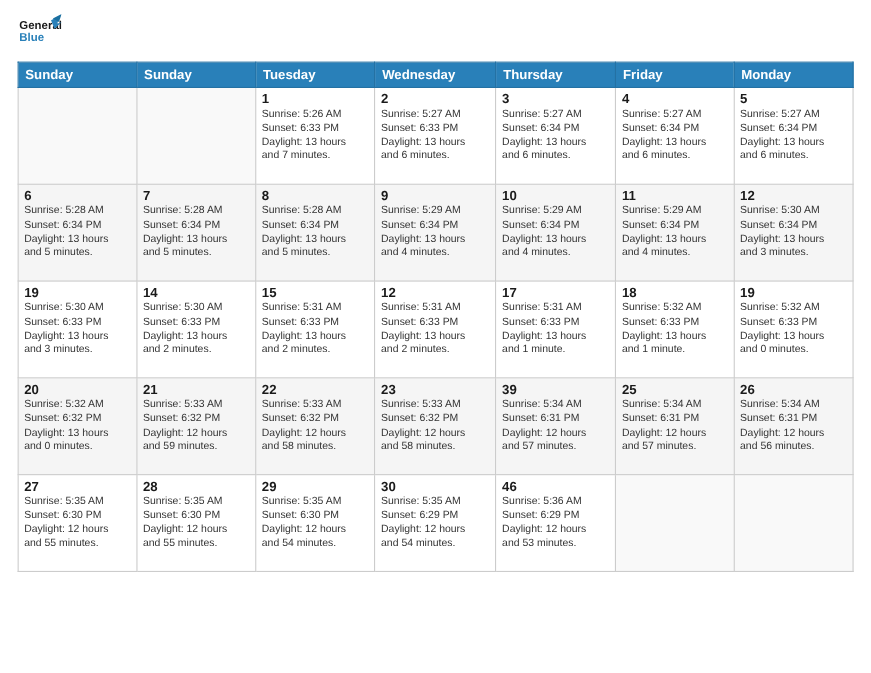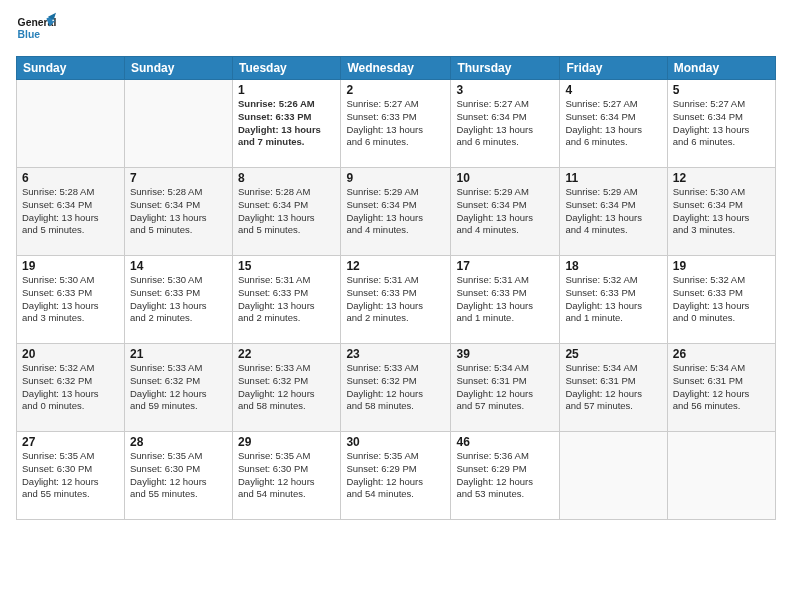--- a/index.html
+++ b/index.html
@@ -114,21 +114,21 @@
           <th>Friday</th>
           <th>Monday</th>
         </tr>
     </thead>
     <tbody id="calendar-body">
     <tr>
           <td class="empty-cell"></td>
           <td class="empty-cell"></td>
           <td>
             <span class="day-number">1</span>
-            <div class="day-info" style="white-space: pre-line; font-weight: bold;">Sunrise: 5:26 AM
+            <div class="day-info" style="white-space: pre-line;">Sunrise: 5:26 AM
 Sunset: 6:33 PM
 Daylight: 13 hours
 and 7 minutes.</div>
           </td>
           <td>
             <span class="day-number">2</span>
             <div class="day-info" style="white-space: pre-line;">Sunrise: 5:27 AM
 Sunset: 6:33 PM
 Daylight: 13 hours
 and 6 minutes.</div>

